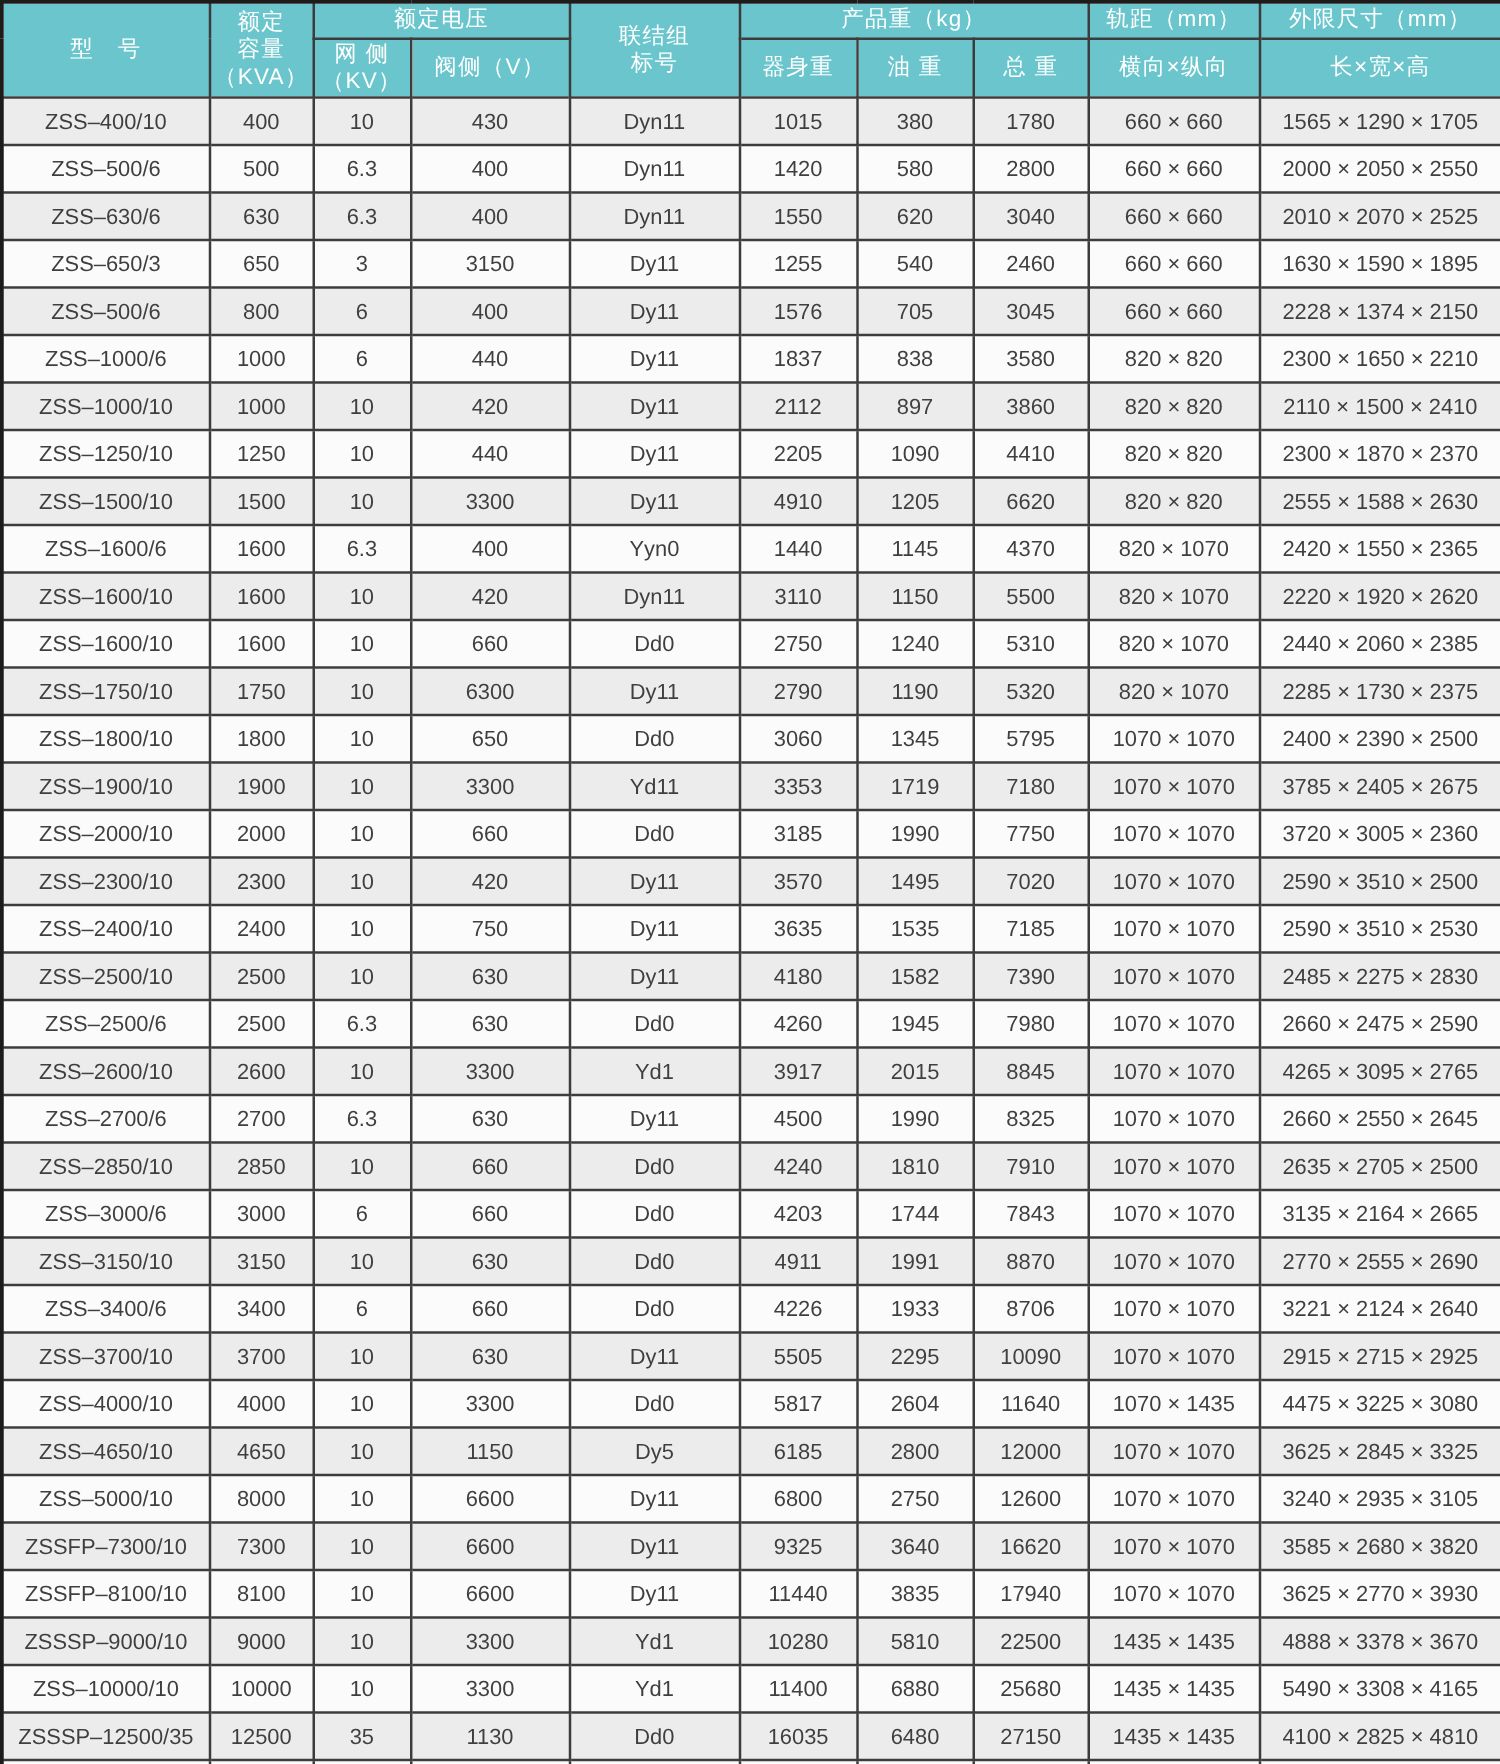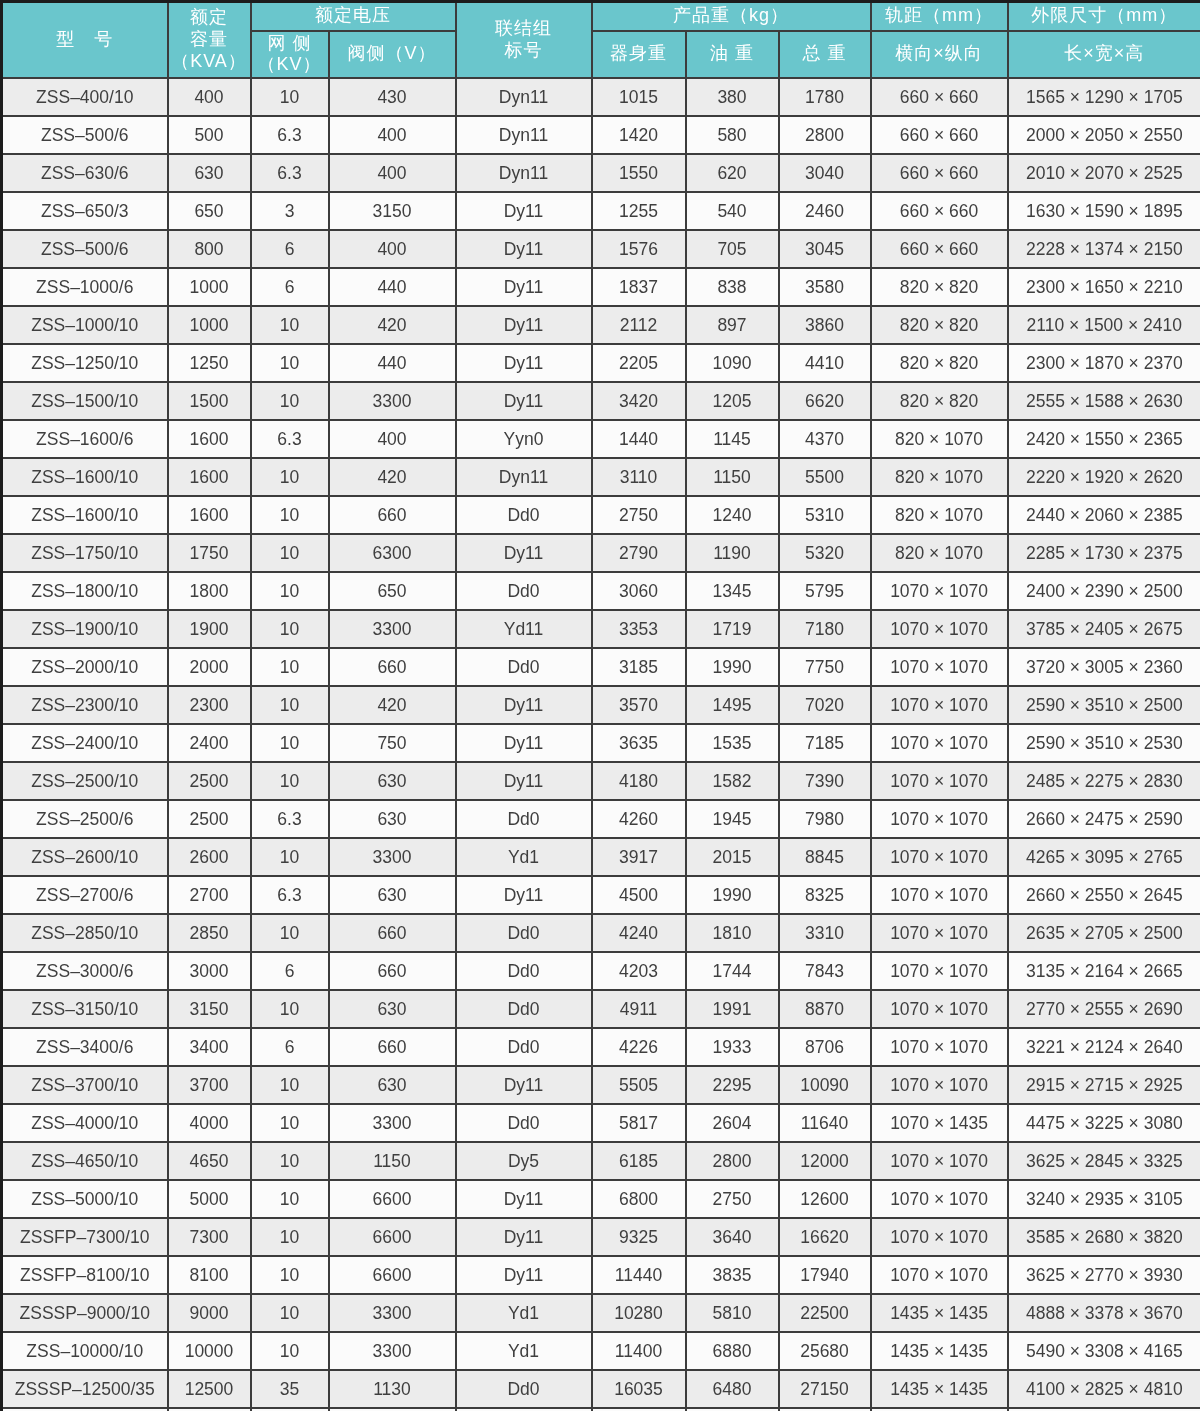--- a/index.html
+++ b/index.html
@@ -181,21 +181,21 @@
         <td>4410</td>
         <td>820 × 820</td>
         <td>2300 × 1870 × 2370</td>
       </tr>
       <tr>
         <td>ZSS–1500/10</td>
         <td>1500</td>
         <td>10</td>
         <td>3300</td>
         <td>Dy11</td>
-        <td>3420</td>
+        <td>4910</td>
         <td>1205</td>
         <td>6620</td>
         <td>820 × 820</td>
         <td>2555 × 1588 × 2630</td>
       </tr>
       <tr>
         <td>ZSS–1600/6</td>
         <td>1600</td>
         <td>6.3</td>
         <td>400</td>
@@ -351,21 +351,21 @@
         <td>2660 × 2550 × 2645</td>
       </tr>
       <tr>
         <td>ZSS–2850/10</td>
         <td>2850</td>
         <td>10</td>
         <td>660</td>
         <td>Dd0</td>
         <td>4240</td>
         <td>1810</td>
-        <td>3310</td>
+        <td>7910</td>
         <td>1070 × 1070</td>
         <td>2635 × 2705 × 2500</td>
       </tr>
       <tr>
         <td>ZSS–3000/6</td>
         <td>3000</td>
         <td>6</td>
         <td>660</td>
         <td>Dd0</td>
         <td>4203</td>
@@ -429,21 +429,21 @@
         <td>1150</td>
         <td>Dy5</td>
         <td>6185</td>
         <td>2800</td>
         <td>12000</td>
         <td>1070 × 1070</td>
         <td>3625 × 2845 × 3325</td>
       </tr>
       <tr>
         <td>ZSS–5000/10</td>
-        <td>5000</td>
+        <td>8000</td>
         <td>10</td>
         <td>6600</td>
         <td>Dy11</td>
         <td>6800</td>
         <td>2750</td>
         <td>12600</td>
         <td>1070 × 1070</td>
         <td>3240 × 2935 × 3105</td>
       </tr>
       <tr>

